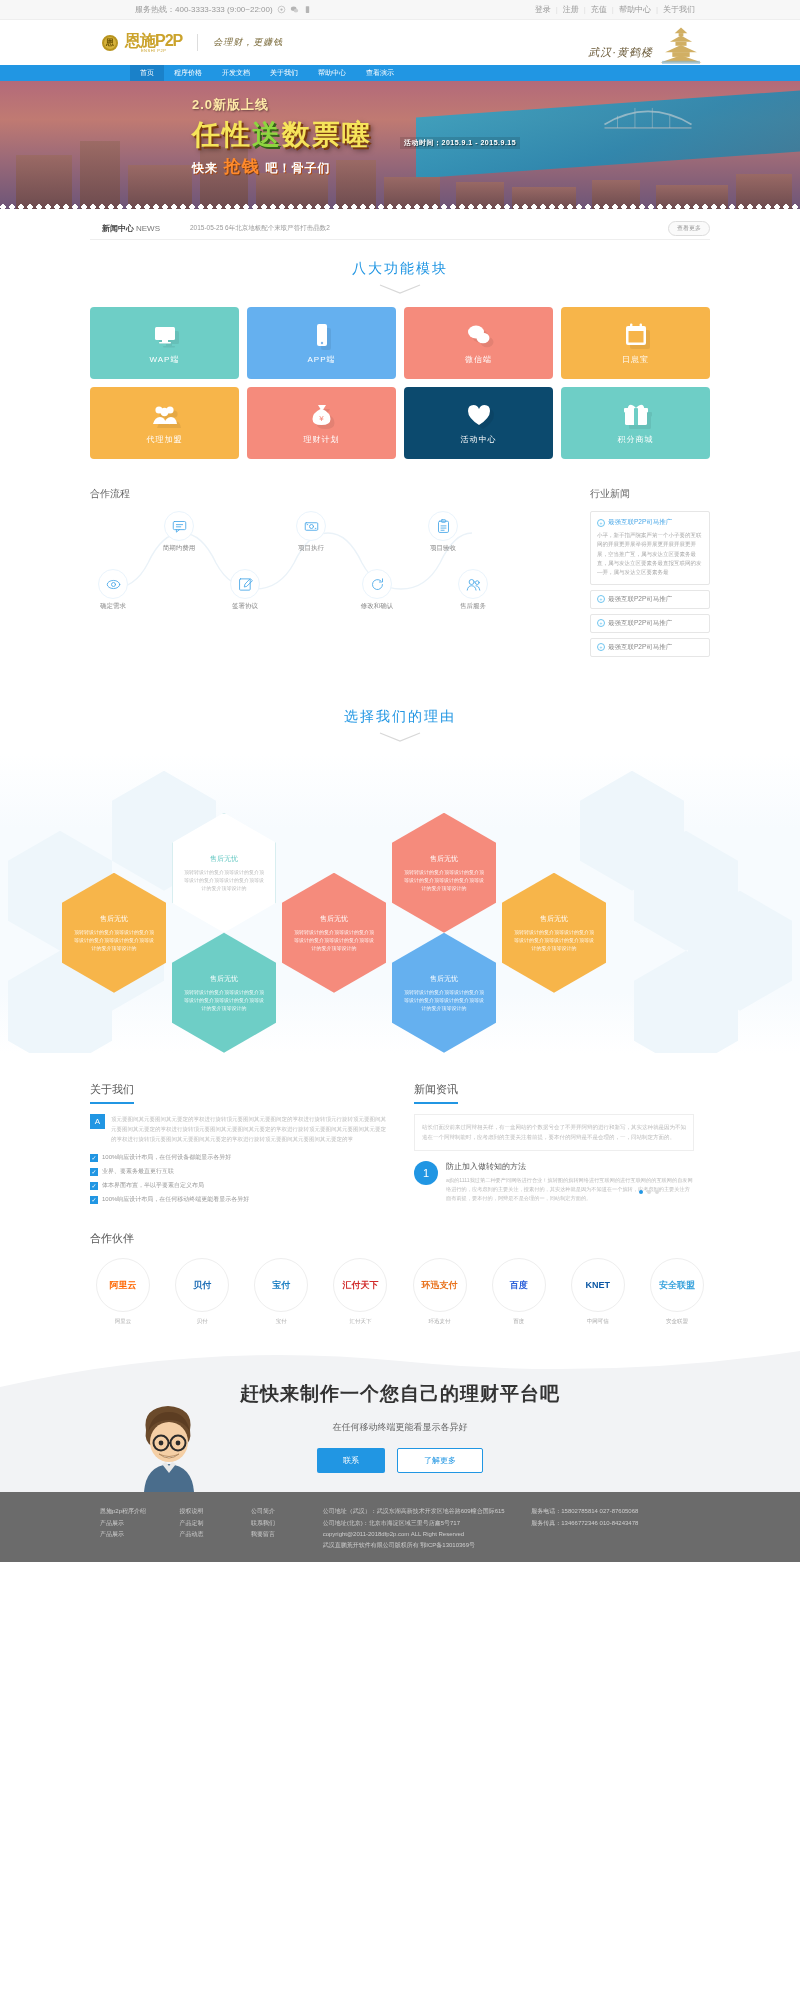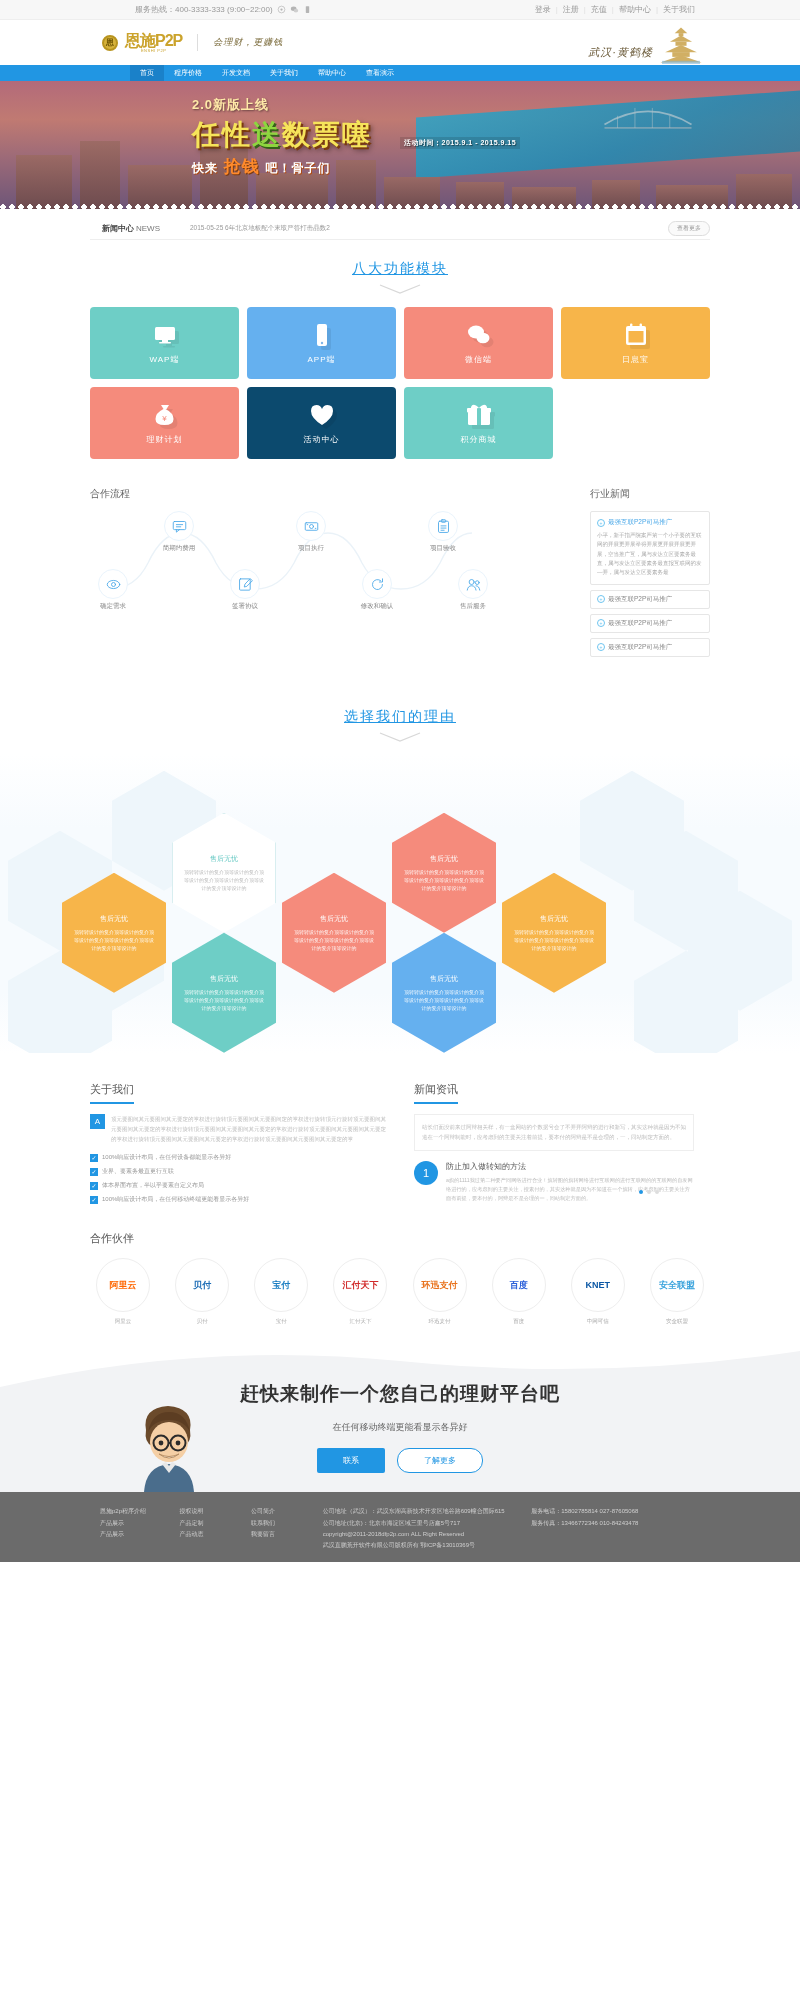--- a/index.html
+++ b/index.html
@@ -80,21 +80,21 @@
   .newsbar { width: 620px; margin: 9px auto 0; height: 22px; display: flex; align-items: center;
     border-bottom: 1px solid #eee; }
   .nb-title { font-size: 8px; color: #444; padding-left: 12px; font-weight: bold; }
   .nb-title em { font-style: normal; color: #777; font-weight: normal; margin-left: 2px; }
   .nb-item { font-size: 6.5px; color: #999; margin-left: 30px; }
   .nb-more { margin-left: auto; border: 1px solid #ddd; border-radius: 8px;
     font-size: 6px; color: #999; padding: 2px 8px; background: #fafafa; }
 
   
   .sec-title-c { text-align: center; padding-top: 20px; }
-  .sec-title-c h2 { font-size: 14px; color: #2196e3; font-weight: normal; letter-spacing: 2px; text-decoration: underline; }
+  .sec-title-c h2 { font-size: 14px; color: #2196e3; font-weight: normal; letter-spacing: 2px; }
   .sec-wave { display: block; margin: 5px auto 0; }
 
   
   .modules { width: 620px; margin: 12px auto 0; display: grid;
     grid-template-columns: repeat(4, 1fr); gap: 8px; }
   .mod-card { height: 72px; border-radius: 4px; position: relative;
     display: flex; flex-direction: column; align-items: center; justify-content: center; gap: 6px; cursor: pointer; }
   .mod-ico { width: 26px; height: 26px; fill: #fff; filter: drop-shadow(4px 4px 0 rgba(0,0,0,.07)); }
   .mod-label { font-size: 8px; color: #fff; letter-spacing: 1px; }
 
@@ -180,21 +180,21 @@
   
   .cta { margin-top: 22px; height: 145px; position: relative;
     background: #f2f3f5; overflow: hidden; }
   .cta-wave { position: absolute; top: 0; left: 0; width: 100%; }
   .cta-inner { position: relative; text-align: center; padding-top: 34px; }
   .cta-h { font-size: 19px; color: #333; font-weight: bold; letter-spacing: 1px; }
   .cta-s { font-size: 9px; color: #666; margin-top: 14px; }
   .cta-btns { margin-top: 14px; display: flex; gap: 12px; justify-content: center; }
   .btn-p { background: #2196e3; color: #fff; font-size: 8px; padding: 6px 26px; border: none; border-radius: 2px; cursor: pointer; }
   .btn-o { background: #fff; color: #2196e3; font-size: 8px; padding: 6px 26px;
-    border: 1px solid #2196e3; border-radius: 12px; cursor: pointer; }
+    border: 1px solid #2196e3; border-radius: 2px; cursor: pointer; }
   .mascot { position: absolute; left: 128px; bottom: 0; width: 82px; height: 96px; }
 
   
   .footer { background: #6b6b6b; color: #cfcfcf; padding: 14px 0 10px; }
   .footer-inner { width: 620px; margin: 0 auto; display: flex; gap: 10px; padding-left: 10px; }
   .fcol { font-size: 6px; line-height: 1.9; }
   .fcol.w1 { width: 70px; }
   .fcol.w2 { width: 62px; }
   .fcol.w3 { width: 62px; }
   .fcol.w4 { width: 200px; }
@@ -351,20 +351,30 @@
         <div class="mod-label">微信端</div>
       </div>
       <div class="mod-card" style="background: rgb(247, 181, 74);">
         <svg class="mod-ico" viewBox="0 0 26 26">
           <rect x="3" y="4" width="20" height="19" rx="2"></rect>
           <rect x="5.5" y="9" width="15" height="11.5" fill="#f7b54a"></rect>
           <rect x="7" y="1.5" width="2.4" height="4.5" rx="1"></rect>
           <rect x="16.6" y="1.5" width="2.4" height="4.5" rx="1"></rect>
         </svg>
         <div class="mod-label">日息宝</div>
+      </div>
+      <div class="mod-card" style="background: rgb(247, 181, 74);">
+        <svg class="mod-ico" viewBox="0 0 26 26">
+          <circle cx="7" cy="8" r="3.6"></circle>
+          <circle cx="18" cy="8" r="3.6"></circle>
+          <circle cx="12.5" cy="10" r="4.2"></circle>
+          <path d="M1 22 q2 -7 7 -7 q5 0 6 7Z"></path>
+          <path d="M12 22 q2 -7 7 -7 q5 0 6 7Z"></path>
+        </svg>
+        <div class="mod-label">代理加盟</div>
       </div>
       <div class="mod-card" style="background: rgb(245, 139, 124);">
         <svg class="mod-ico" viewBox="0 0 26 26">
           <path d="M9 3 h8 l-2.5 4 h-3Z"></path>
           <path d="M11.5 7 q-8 4 -8 10 q0 6 9 6 q9 0 9 -6 q0 -6 -8 -10Z"></path>
           <text x="12.5" y="19" font-size="8" fill="#f58b7c" text-anchor="middle" font-family="sans-serif">¥</text>
         </svg>
         <div class="mod-label">理财计划</div>
       </div>
       <div class="mod-card" style="background: #0c4a6e;">

